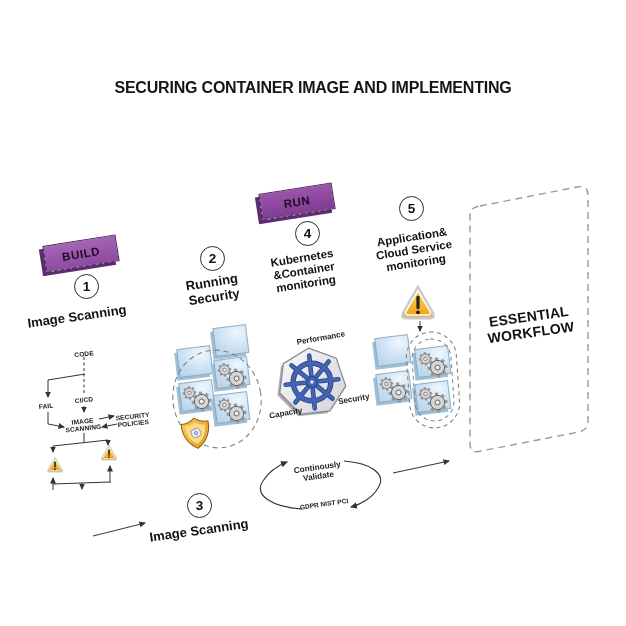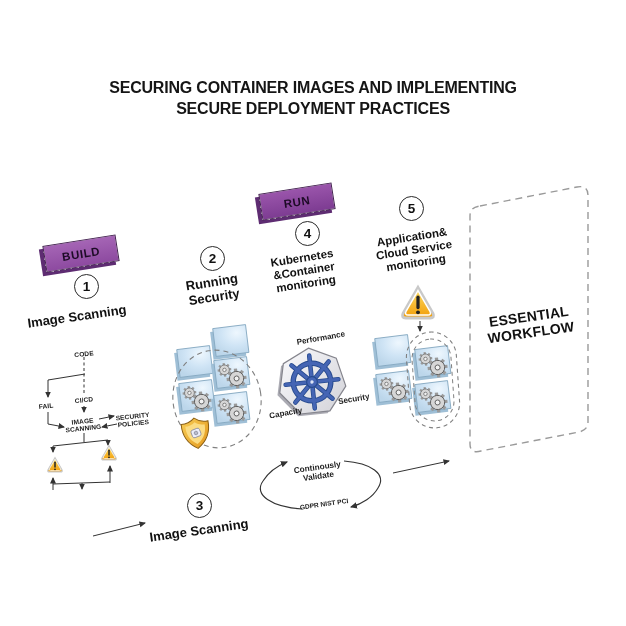--- a/index.html
+++ b/index.html
@@ -153,22 +153,21 @@
     <g fill="none" stroke="#333" stroke-width="1.1">
       <path d="M302,509 C272,507 253,495 263,481 C268,473 277,466 287,462" marker-end="url(#arr)"></path>
       <path d="M344,461 C371,463 387,474 378,488 C373,497 362,504 351,507" marker-end="url(#arr)"></path>
     </g>
 
     <path d="M93,536 L145,523" stroke="#333" stroke-width="1" fill="none" marker-end="url(#arr)"></path>
     <path d="M393,473 L449,461" stroke="#333" stroke-width="1" fill="none" marker-end="url(#arr)"></path>
   </svg>
 
   <div class="abs title">
-    <div>SECURING CONTAINER IMAGES AND IMPLEMENTING</div>
-    <div>SECURE DEPLOYMENT PRACTICES</div>
+    <div>SECURING CONTAINER IMAGE AND IMPLEMENTING</div>
   </div>
 
   <div class="abs badge" style="left:44px;top:240px;transform:rotate(-9deg);">
     <span>BUILD</span>
   </div>
   <div class="abs badge run" style="left:260px;top:188px;transform:rotate(-9deg);">
     <span>RUN</span>
   </div>
 
   <div class="abs num-circle" style="left:74px;top:274px;">

